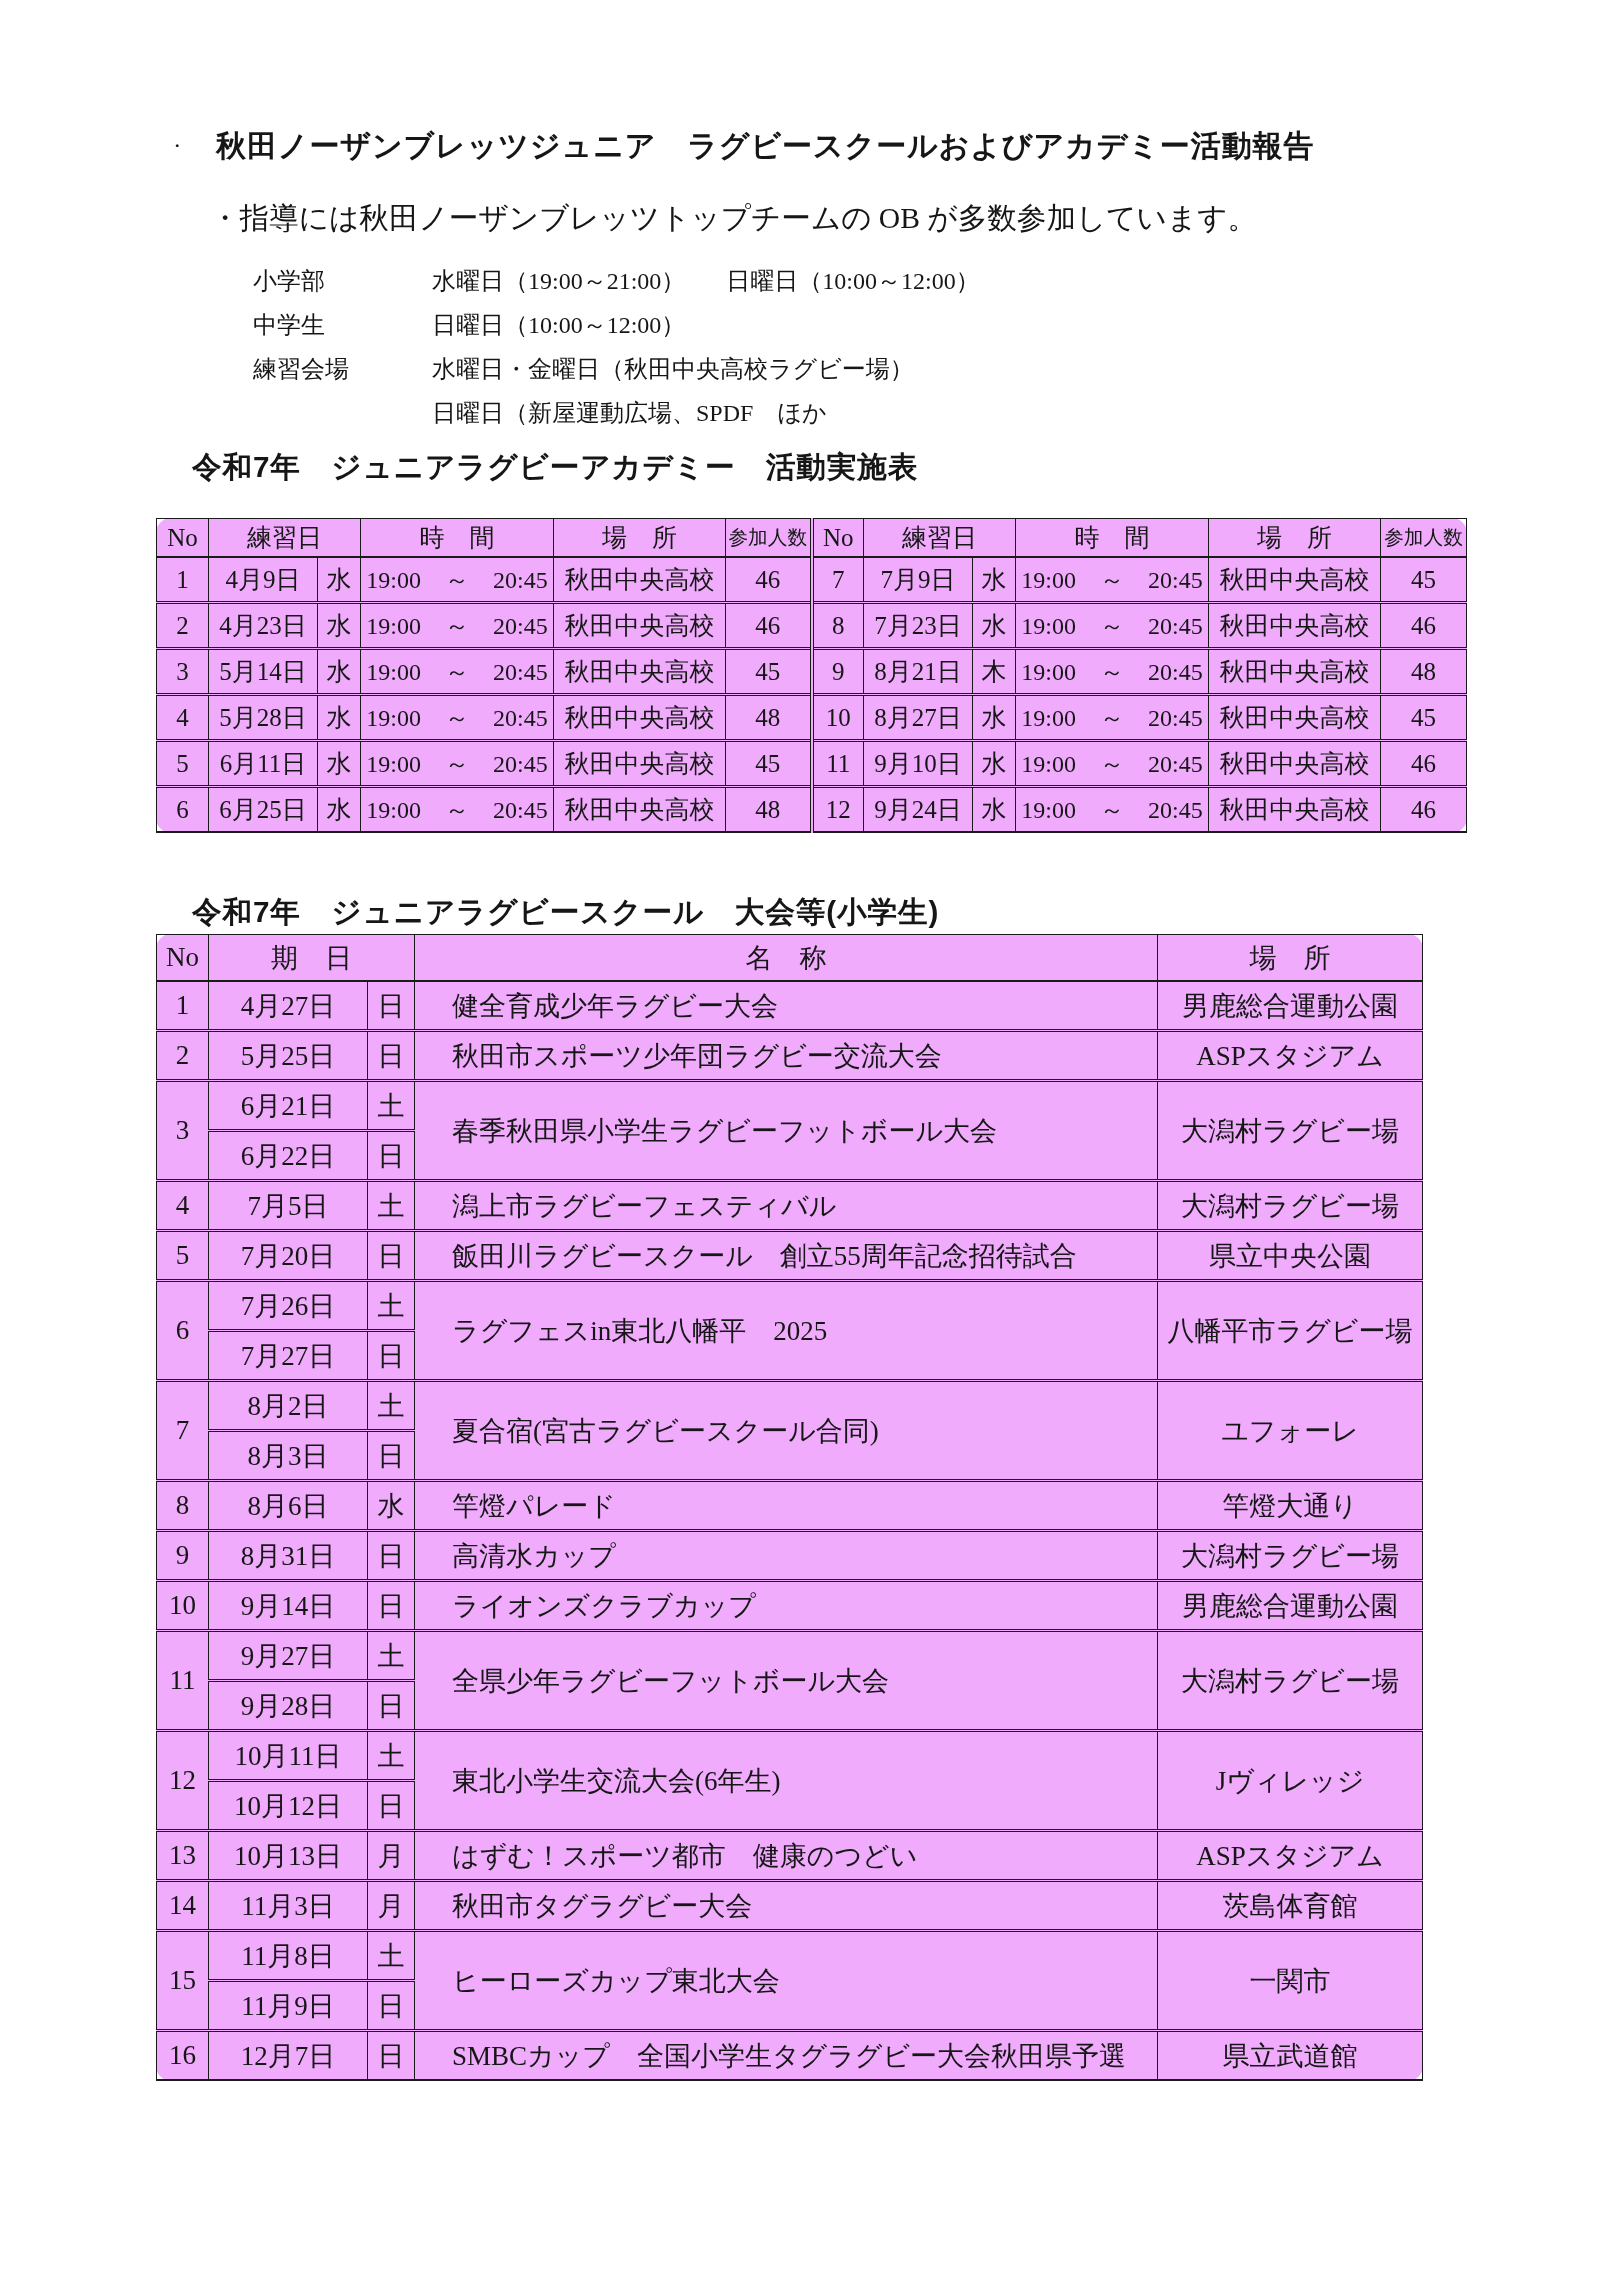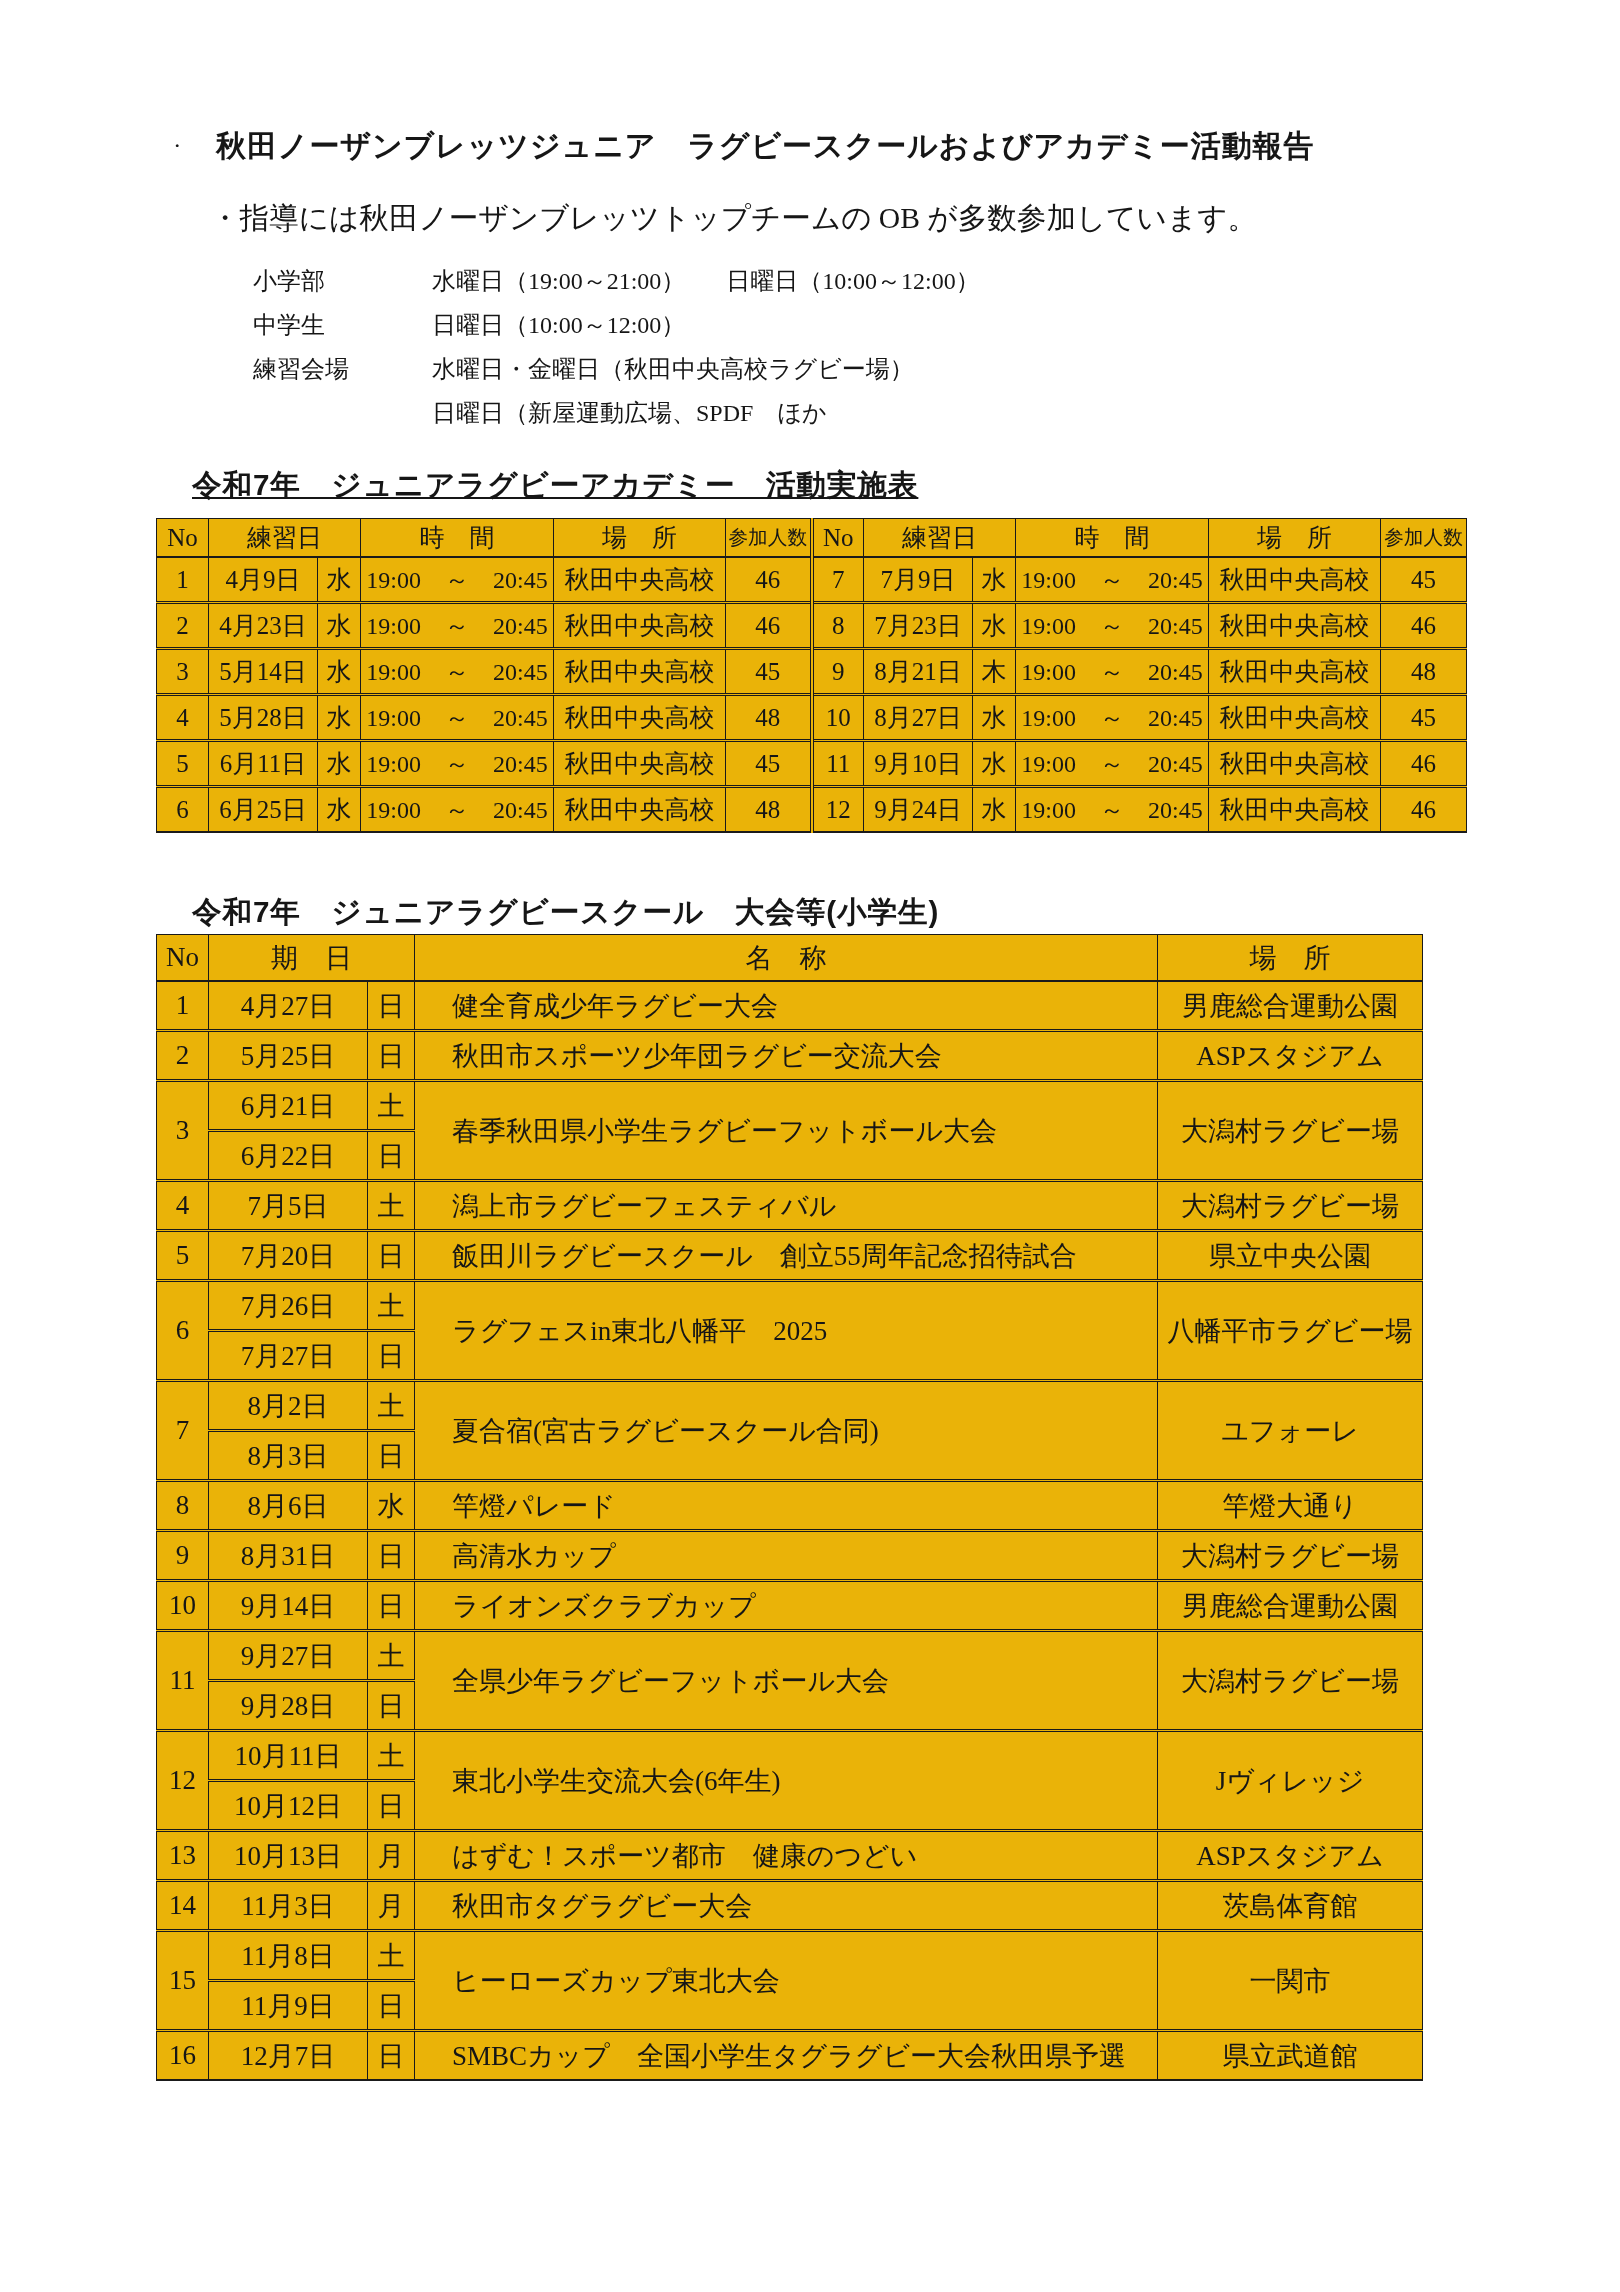--- a/index.html
+++ b/index.html
@@ -15,24 +15,24 @@
   .main-title .title-text { font-size:30px; line-height:1; letter-spacing:0.9px; white-space:nowrap; }
 
   .intro { position:absolute; top:202px; left:210px; font-size:29.6px; line-height:1.1; white-space:nowrap; }
 
   .schedule { position:absolute; top:259px; left:253px; font-size:24px; }
   .sched-line { display:flex; align-items:center; height:44px; white-space:nowrap; }
   .sched-label { display:inline-block; width:179px; flex:none; }
   .sched-item { margin-right:41px; }
 
   .tbl-title { position:absolute; left:192px; font-size:29.6px; line-height:1; letter-spacing:0.9px; white-space:nowrap; }
-  .t1-title { top:470px;text-decoration:underline; }
+  .t1-title { top:452px; }
   .t2-title { top:897px; }
 
-  table { border-collapse:collapse; table-layout:fixed; background:#eab308; }
+  table { border-collapse:collapse; table-layout:fixed; background:#f0abfc;border-radius:15px; }
   th, td {
     border:1.8px solid #1a1a1a; text-align:center; vertical-align:middle;
     font-weight:normal; padding:0; white-space:nowrap; overflow:hidden;
   }
   thead th { border-bottom:2.7px solid #1a1a1a; }
   tbody td { border-top:3.6px double #1a1a1a; }
   tbody tr:first-child td { border-top:2.7px solid #1a1a1a; }
   tbody tr:last-child td { border-bottom:2.7px solid #1a1a1a; }
   .half-start { border-left:4.5px double #1a1a1a; }
 

